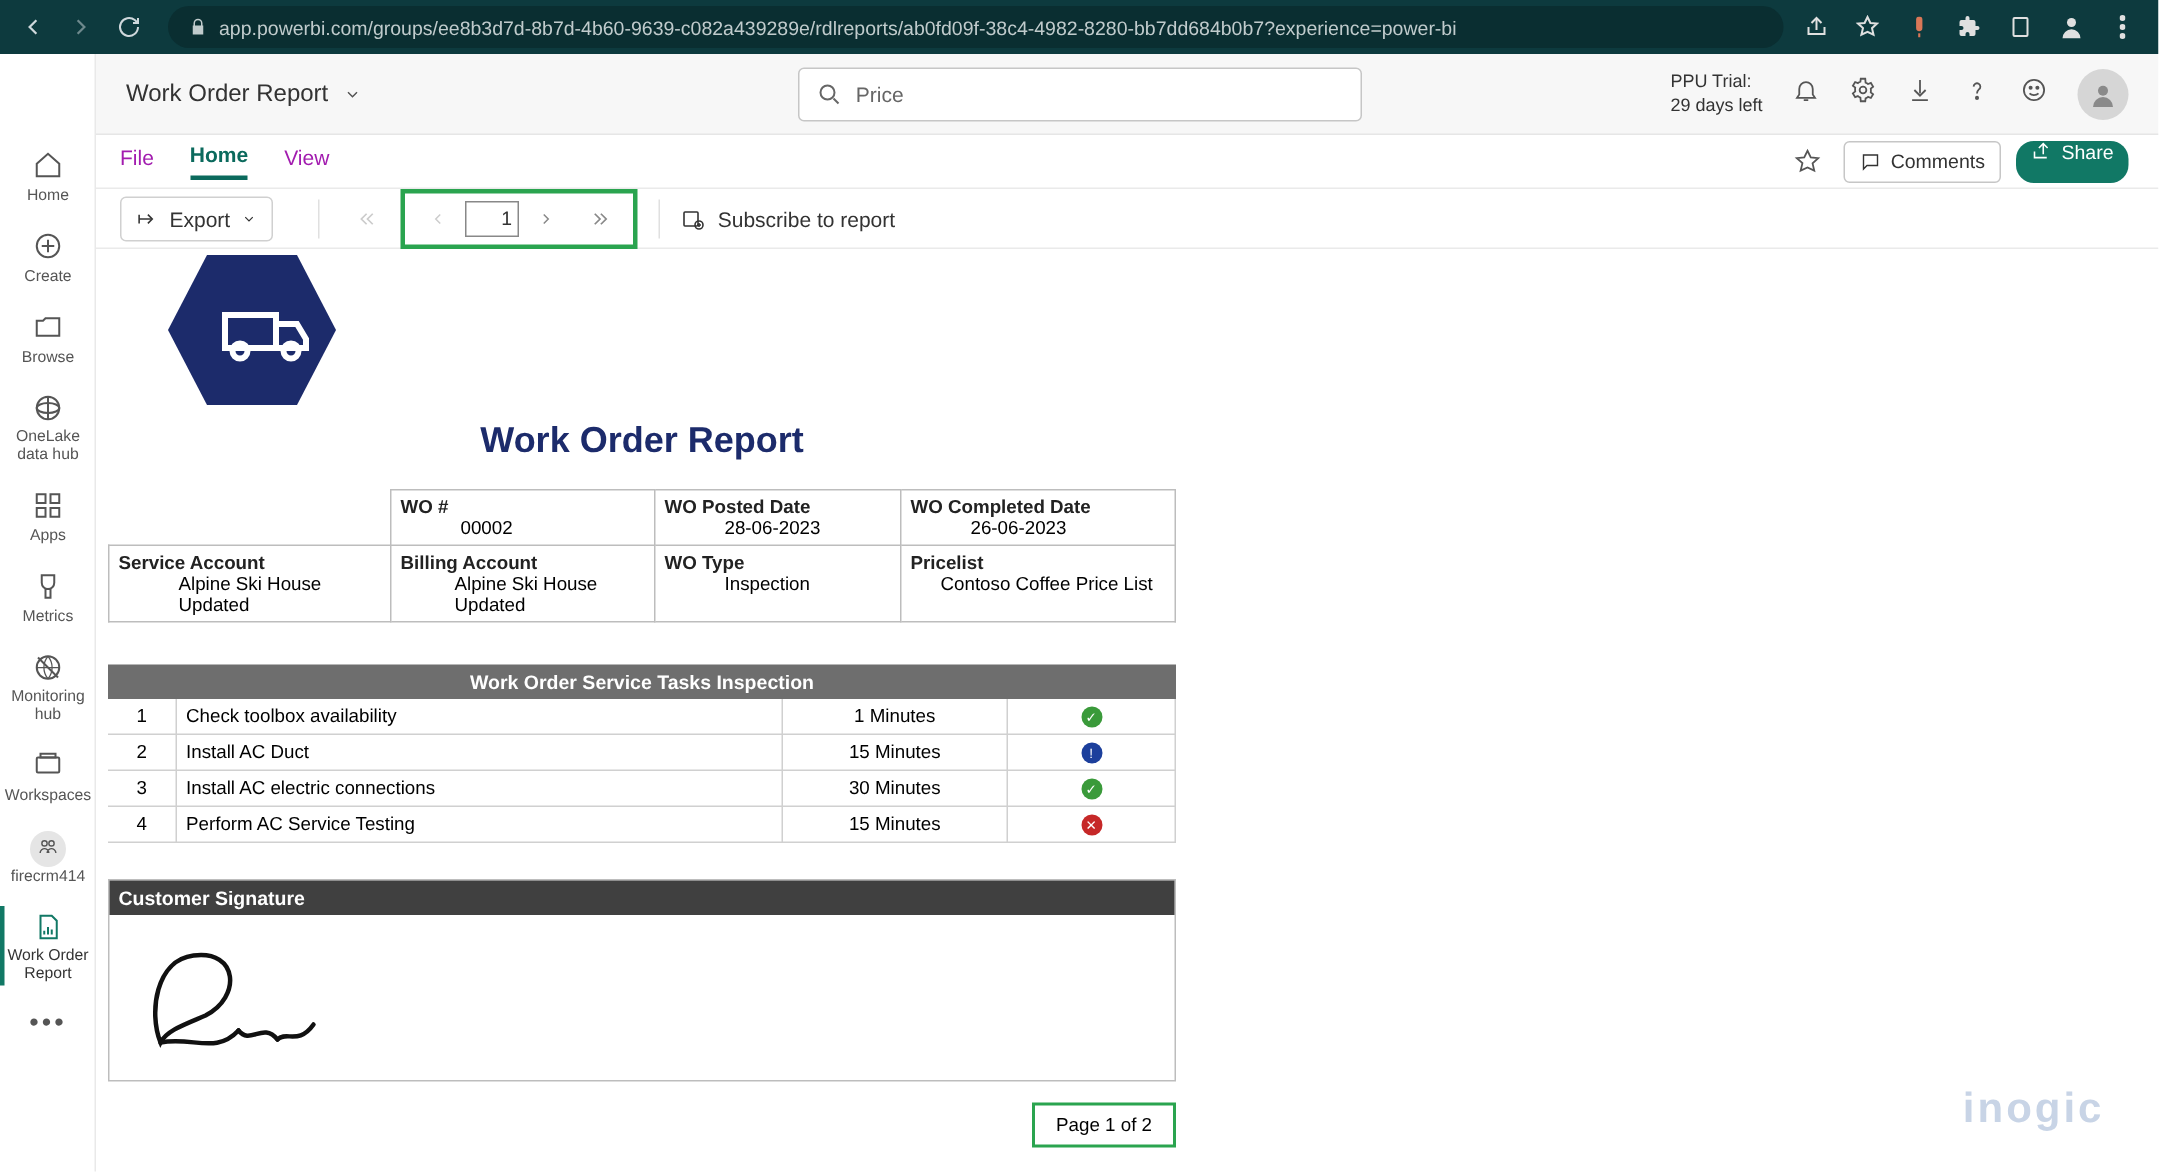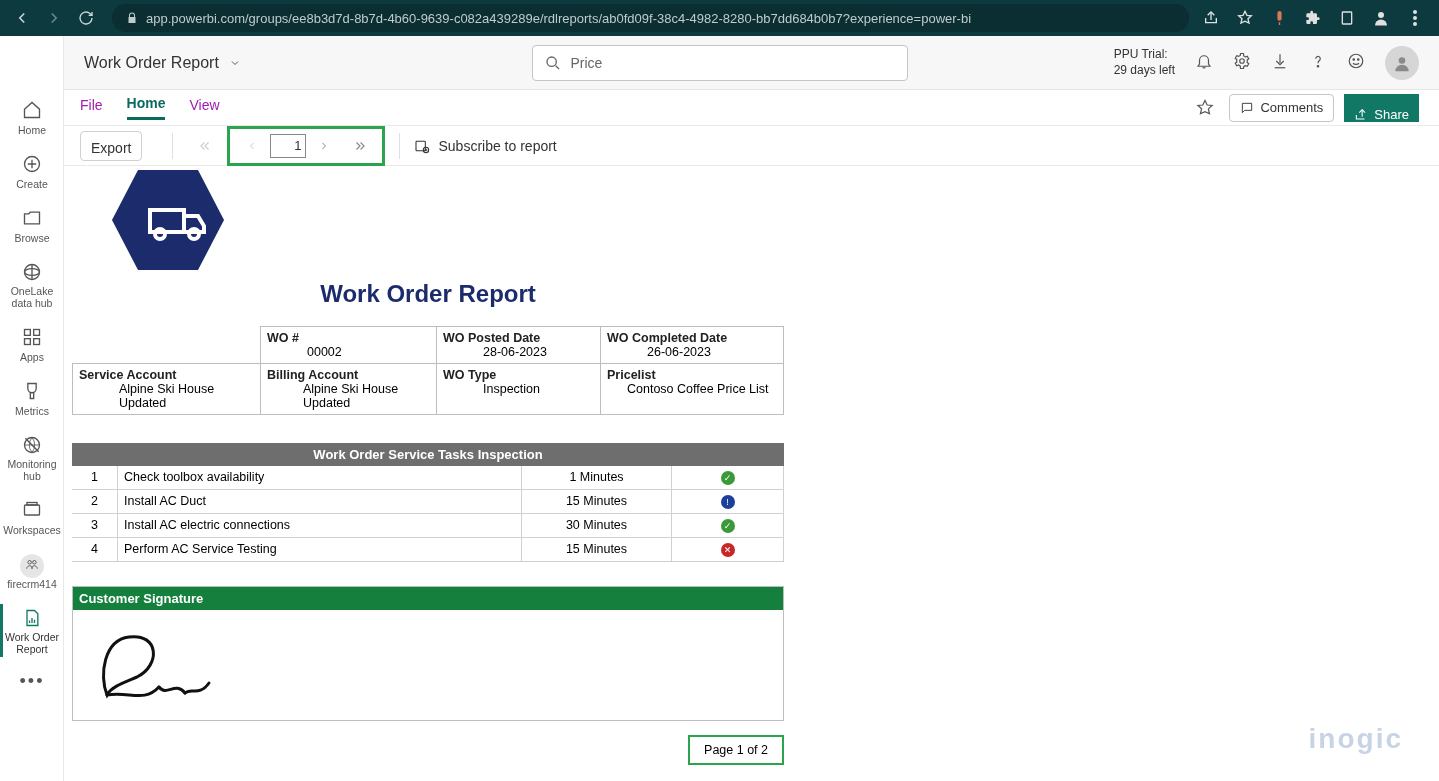--- a/index.html
+++ b/index.html
@@ -25,25 +25,25 @@
 .hdr-icon { color:#555; cursor:pointer; }
 .avatar-disc { width:34px; height:34px; border-radius:50%; background:#d6d6d6; display:flex; align-items:center; justify-content:center; color:#8a8a8a;}
 
 
 .ribbon { display:flex; align-items:center; height:36px; padding:0 20px 0 80px; border-bottom:1px solid #eaeaea; background:#fff; font-size:14px; position:relative;}
 .ribbon .tab { margin-right:24px; color:#a21caf; cursor:pointer; padding-bottom:6px;}
 .ribbon .tab.active { color:#0b6a5d; border-bottom:3px solid #0b6a5d; font-weight:600;}
 .ribbon-right { margin-left:auto; display:flex; align-items:center; gap:10px;}
 .ribbon-right .starbtn { width:28px; height:28px; display:flex; align-items:center;justify-content:center; color:#555;}
 .comments-btn { height:28px; border:1px solid #c6c6c6; border-radius:4px; padding:0 10px; display:flex; align-items:center; gap:6px; font-size:13px; color:#333; background:#fff;}
-.share-btn { height:28px; background:#117865; color:#fff; border-radius:0; padding:0 10px; display:flex; align-items:flex-end; gap:6px; font-size:13px;}
+.share-btn { height:28px; background:#117865; color:#fff; border-radius:12px; padding:0 10px; display:flex; align-items:flex-start; gap:6px; font-size:13px;}
 
 
 .toolbar { height:40px; border-bottom:1px solid #eaeaea; background:#fff; display:flex; align-items:center; padding-left:80px; font-size:14px; color:#333; gap:4px;}
-.export-btn { height:30px; border:1px solid #d0d0d0; border-radius:4px; padding:0 10px; display:flex; align-items:center; gap:8px; margin-right:16px; background:#fff;flex-direction:column;}
+.export-btn { height:30px; border:1px solid #d0d0d0; border-radius:4px; padding:0 10px; display:flex; align-items:center; gap:8px; margin-right:16px; background:#fff;}
 .pager-btn { width:36px; height:30px; display:flex; align-items:center; justify-content:center; color:#888; cursor:pointer;}
 .pager-btn.disabled { color:#ccc; cursor:default;}
 .pager-box {  border:3px solid #2aa44f; display:flex; align-items:center; height:40px; padding:0 4px;}
 .page-input { width:36px; height:24px; border:1px solid #888; text-align:right; padding:0 4px; font-size:13px; color:#333; }
 .sep { width:1px; height:26px; background:#e0e0e0; margin:0 10px;}
 .subscribe-btn { display:flex; align-items:center; gap:8px; color:#333; cursor:pointer;}
 
 
 .left-rail { position:absolute; top:36px; left:0; width:64px; bottom:0; background:#fff; border-right:1px solid #e9e9e9; padding-top:54px;}
 .nav-item { width:64px; padding:10px 0 8px; display:flex; flex-direction:column; align-items:center;  font-size:10.5px; color:#555; cursor:pointer; position:relative;}
@@ -72,21 +72,21 @@
 .c-name { flex:1;}
 .c-dur { width:150px; text-align:center;}
 .c-comp { width:112px; text-align:center;}
 .task-row { display:flex; font-size:12.5px; background:#fff;}
 .status-dot { display:inline-flex; width:14px; height:14px; border-radius:50%; align-items:center; justify-content:center; font-size:9px; color:#fff;}
 .st-ok { background:#3a9a3a;}
 .st-info { background:#1c3f9c;}
 .st-bad { background:#c62828;}
 
 .sig-block { width:712px; margin-top:24px; border:1px solid #bdbdbd;}
-.sig-head { background:#15803d; color:#fff; font-weight:700; padding:4px 6px; font-size:13px;}
+.sig-head { background:#404040; color:#fff; font-weight:700; padding:4px 6px; font-size:13px;}
 .sig-area { height:110px; display:flex; align-items:center; padding-left:16px;}
 
 .page-footer { width:712px; display:flex; justify-content:flex-end; margin-top:14px;}
 .page-counter {  border:2px solid #2aa44f; padding:6px 14px; font-size:12.5px;}
 
 .watermark { position:absolute; right:36px; bottom:26px; color:#c8d4e6; font-size:28px; font-weight:700; letter-spacing:2px; }
 
 </style>
 </head>
 <body>

